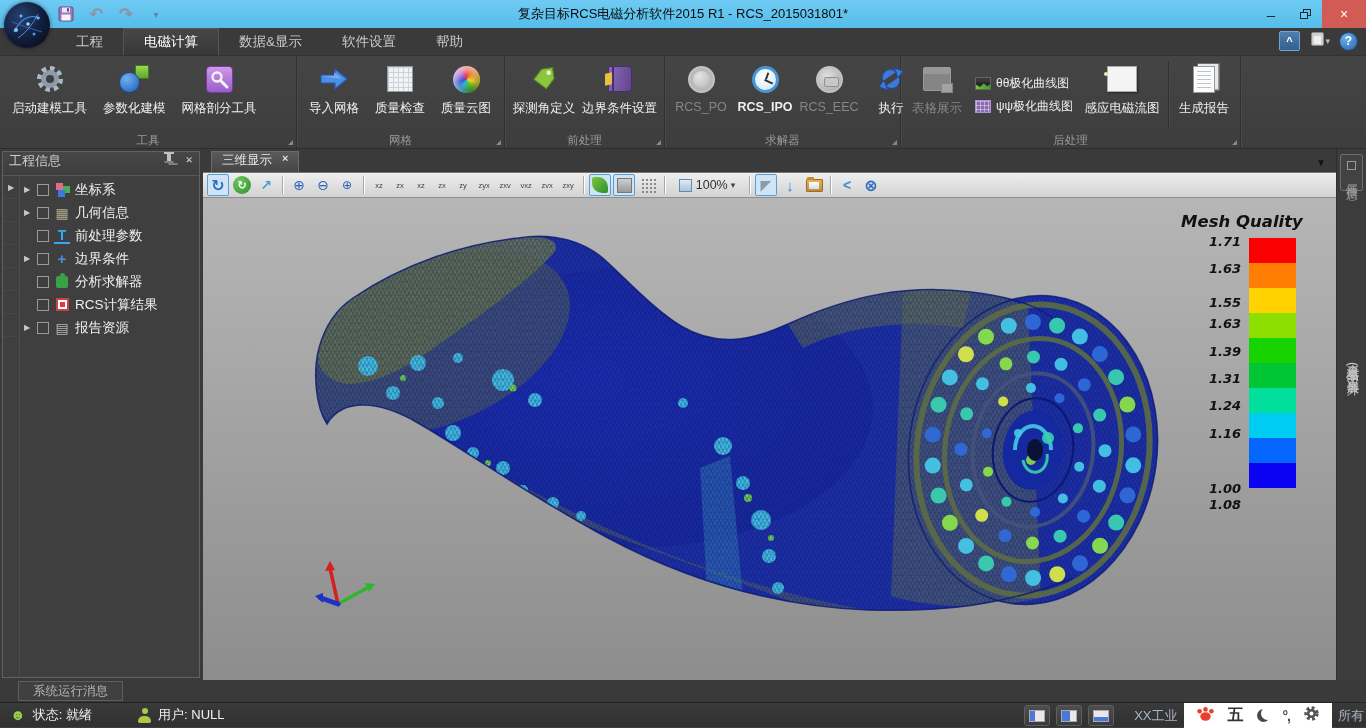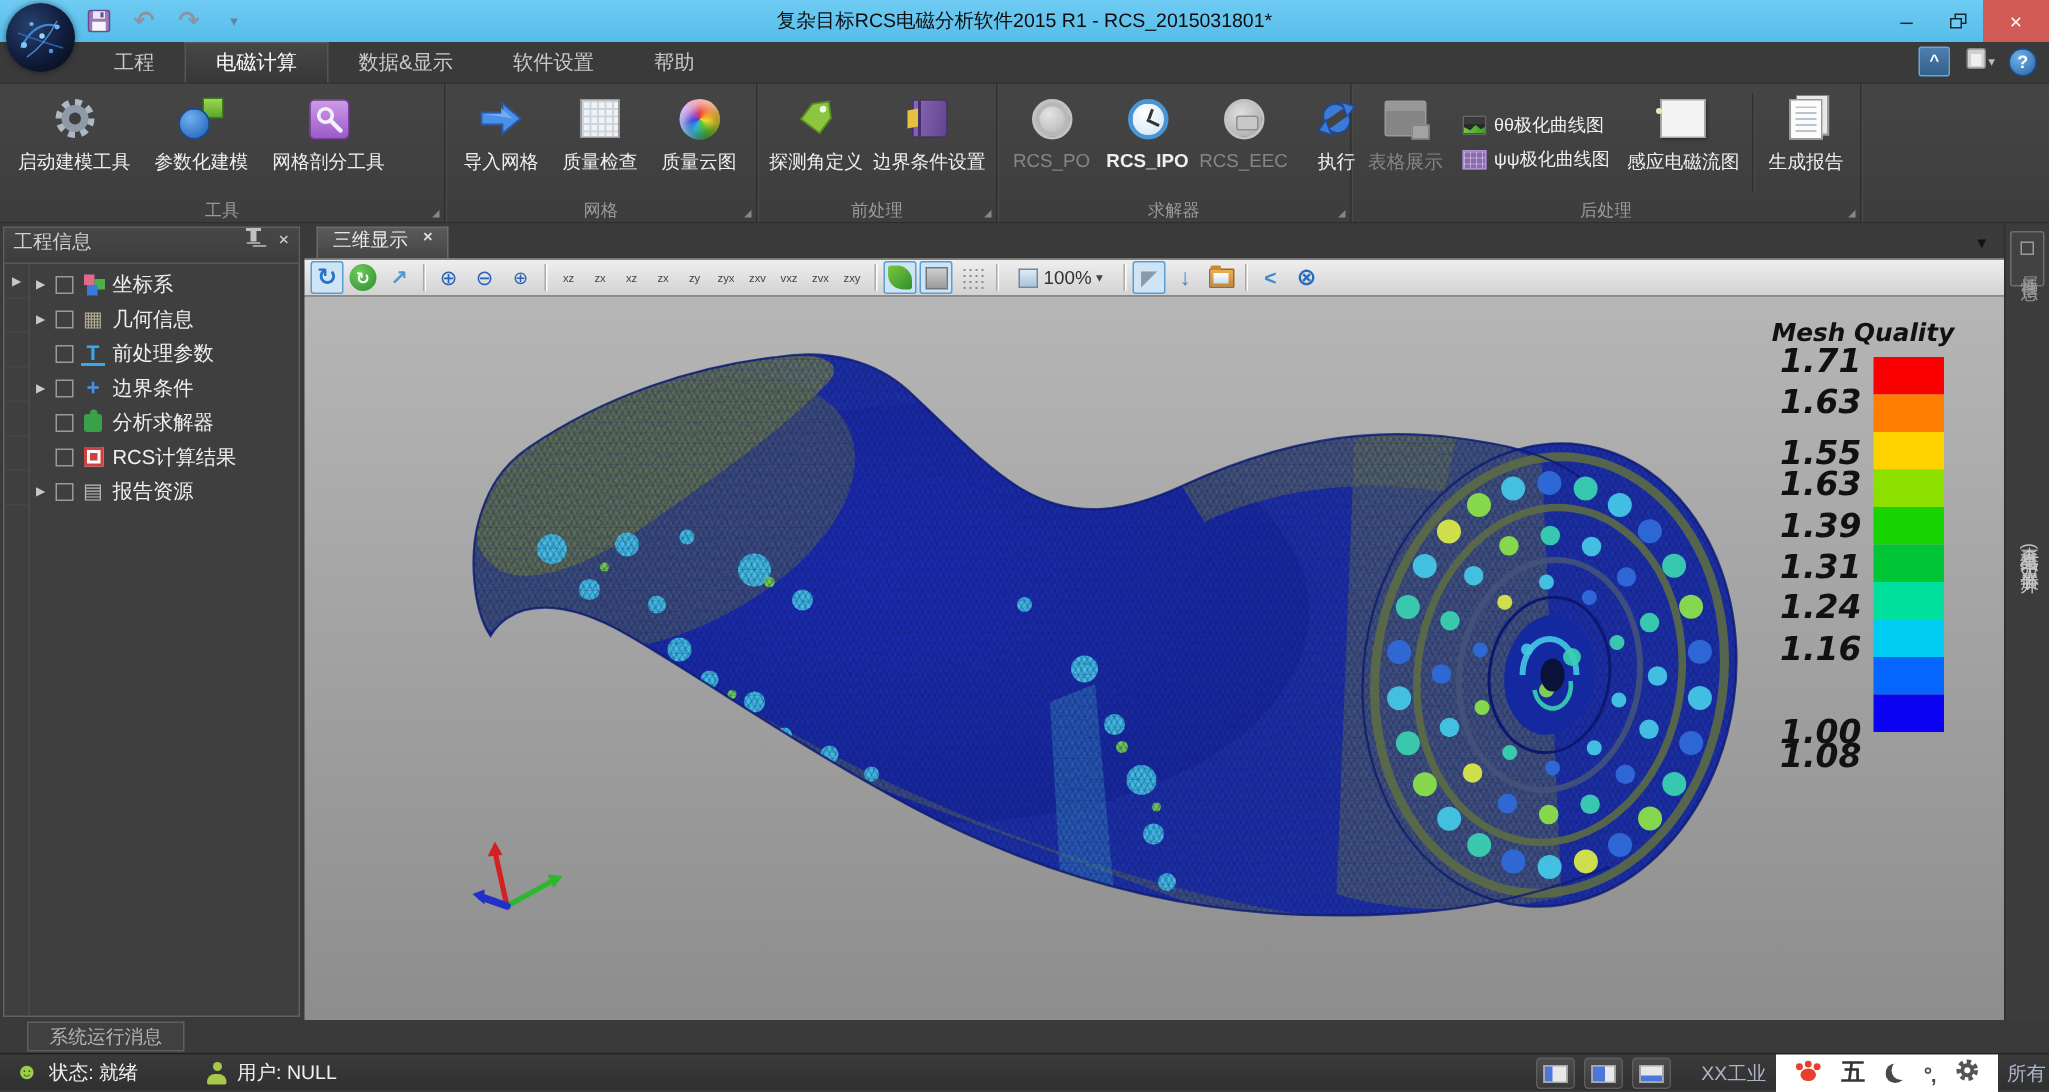--- a/index.html
+++ b/index.html
@@ -183,21 +183,21 @@
   .viewport { position:relative; flex:1; background:linear-gradient(#b6b6b6,#8d8d8d); overflow:hidden; }
   .viewport svg.scene { position:absolute; left:0; top:0; }
 
   
   .colorbar { position:absolute; top:12px; right:33px; width:122px; height:300px; }
   .cb-title { position:absolute; top:2px; left:0; width:122px; text-align:center; font-size:16.5px; font-weight:bold;
     font-style:italic; color:#111; font-family:"DejaVu Sans",sans-serif; letter-spacing:0; }
   .cb-bands { position:absolute; left:68px; top:28px; width:47px; }
   .cb-band { width:47px; height:25px; }
   .cb-labels { position:absolute; left:0; top:0; width:60px; height:300px; }
-  .cb-label { position:absolute; right:0; width:60px; text-align:right; font-size:22px; font-weight:bold;
+  .cb-label { position:absolute; right:0; width:60px; text-align:right; font-size:13px; font-weight:bold;
     font-style:italic; color:#111; font-family:"DejaVu Sans",sans-serif; line-height:20px; }
 
   
   .rightstrip { width:30px; background:#3c3c3c; border-left:1px solid #2f2f2f; position:relative; }
   .rs-tab { position:absolute; top:5px; left:3px; width:23px; padding:6px 0 8px 0; border:1px solid #6e6e6e;
     border-radius:2px; background:#424242; display:flex; flex-direction:column; align-items:center; gap:4px; }
   .rs-tab .rs-ic { width:9px; height:9px; border:1px solid #9a9a9a; }
   .rs-tab .vtext { writing-mode:vertical-rl; font-size:11.5px; color:#9a9a9a; letter-spacing:2px; }
   .rs-collapsed { position:absolute; top:205px; left:7px; writing-mode:vertical-rl; font-size:12.5px;
     color:#c4c4c4; letter-spacing:2px; }

